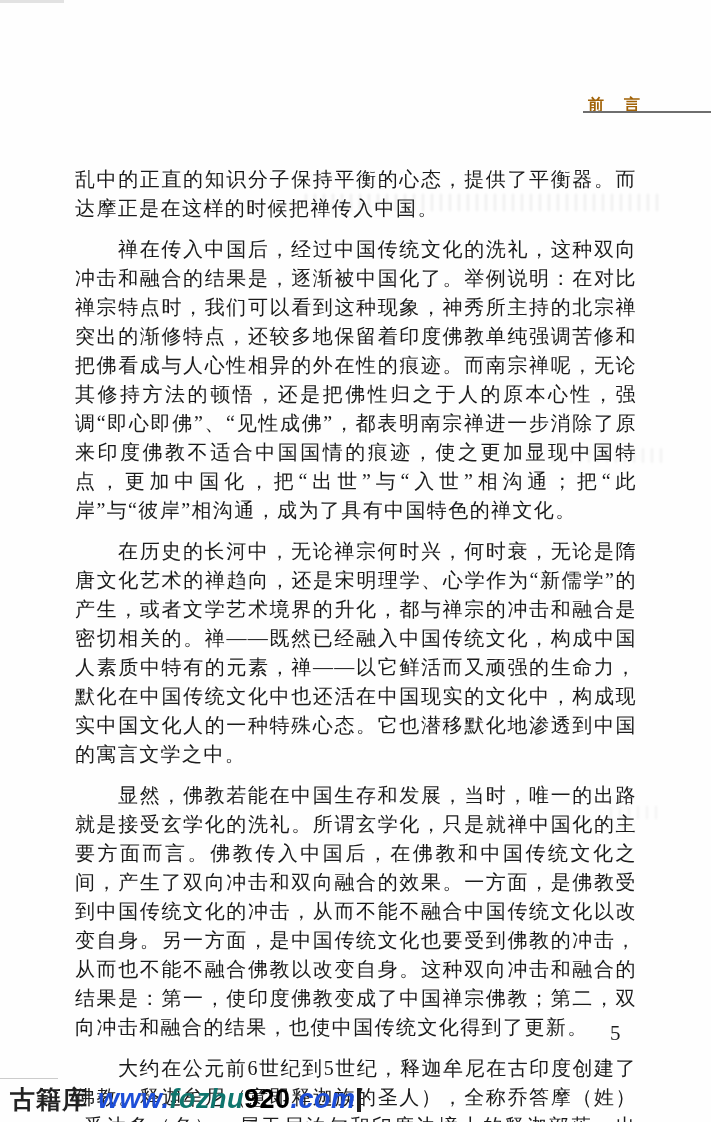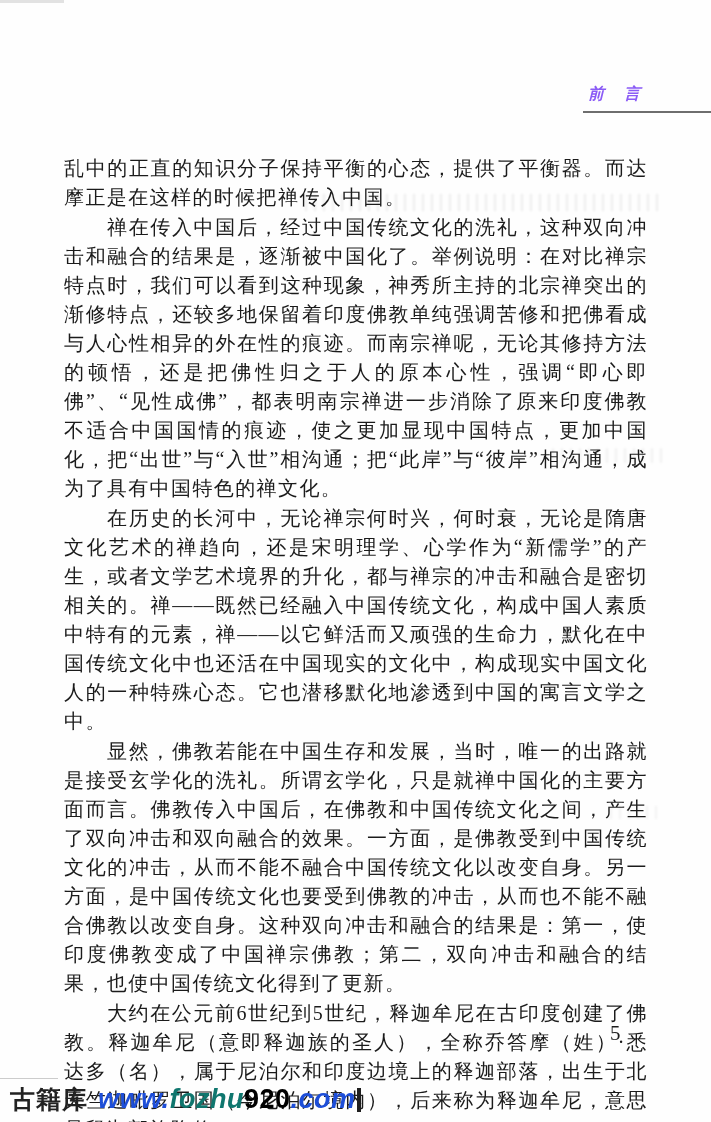--- a/index.html
+++ b/index.html
@@ -14,37 +14,37 @@
     position: absolute; inset: 0;
     background: #fefefe;
   }
   
   .scan-edge-top {
     position: absolute; top: 0; left: 0; width: 64px; height: 3px;
     background: #e2e2e2;
   }
   
   .running-head {
-    position: absolute; top: 84px; left: 588px;
-    font-size: 16px; font-weight: 600; color: #8b5cf6;
-    letter-spacing: 2px; white-space: nowrap; font-style: italic;
+    position: absolute; top: 95px; left: 588px;
+    font-size: 16px; font-weight: 600; color: #a16207;
+    letter-spacing: 2px; white-space: nowrap;
   }
   .running-head-rule {
     position: absolute; top: 111px; left: 583px; right: 0;
     height: 2px; background: #6e6e6e;
   }
   
   .body-text {
     position: absolute; top: 153px; left: 63px; width: 586px;
     font-size: 20px; line-height: 29px; letter-spacing: 1.4px;
     color: #1b1b1b;
     text-align: justify;
     text-justify: inter-ideograph;
   }
-  .body-text p { margin: 1px; padding: 0; }
+  .body-text p { margin: 12px; padding: 0; }
   .body-text p.indent { text-indent: 43px; }
   
   .ghost {
     position: absolute;
     background-image: linear-gradient(90deg, rgba(110,110,110,0.28) 0 2px, transparent 2px 7px);
     background-size: 9px 100%;
     filter: blur(1.3px);
     opacity: 0.45;
     pointer-events: none;
   }

